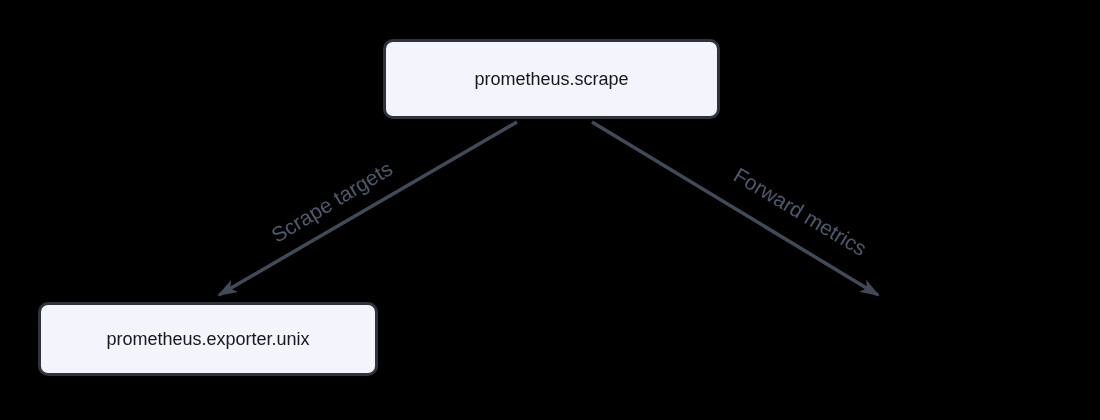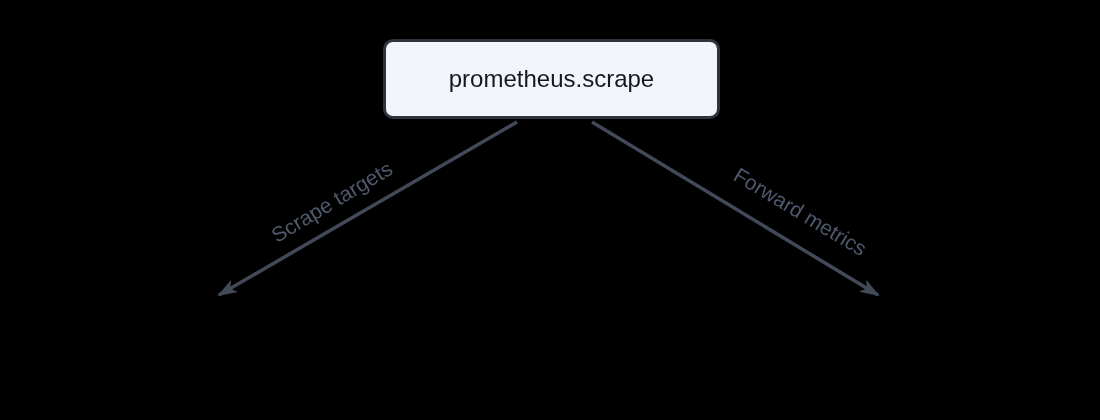--- a/index.html
+++ b/index.html
@@ -29,21 +29,21 @@
   .node {
     position: absolute;
     box-sizing: border-box;
     background: #f4f4fc;
     border: 3px solid #2f333d;
     border-radius: 10px;
     display: flex;
     align-items: center;
     justify-content: center;
     color: #16181d;
-    font-size: 24px;
+    font-size: 18px;
     line-height: 1;
     white-space: nowrap;
   }
   .node-scrape   { left: 383px; top: 39px;  width: 337px; height: 80px; }
   .node-exporter { left: 38px;  top: 302px; width: 340px; height: 74px; }
   .node-remote   { left: 721px; top: 302px; width: 339px; height: 74px; }
   .edge-label {
     position: absolute;
     color: #4f596c;
     font-size: 21px;
@@ -77,15 +77,18 @@
   </svg>
 
   <div class="edge-label edge-label-left">Scrape targets</div>
 
   <div class="edge-label edge-label-right">Forward metrics</div>
 
   <div class="node node-scrape">
     <span>prometheus.scrape</span>
   </div>
 
+  <div class="node node-exporter">
+    <span>prometheus.exporter.unix</span>
+  </div>
 
 
 </div>
 
 </body></html>

